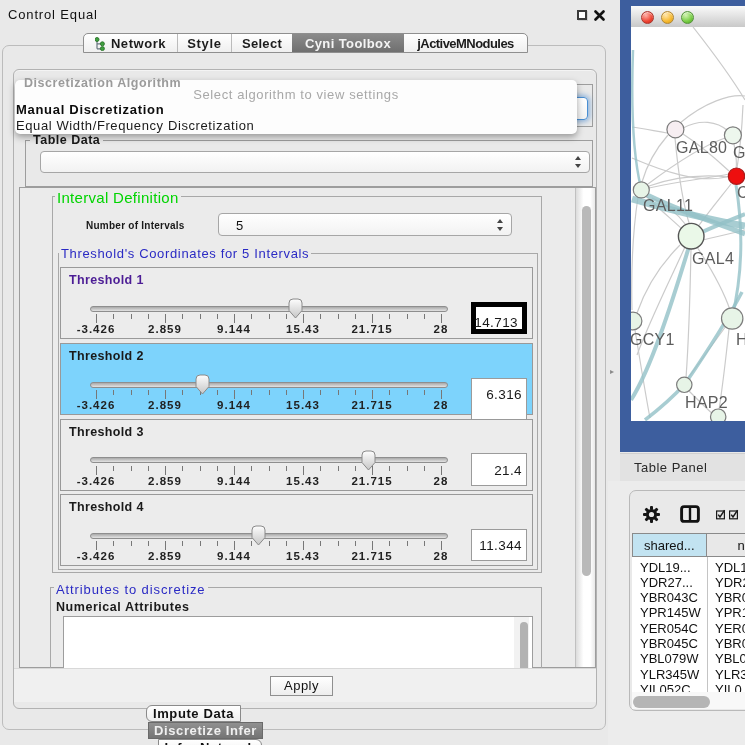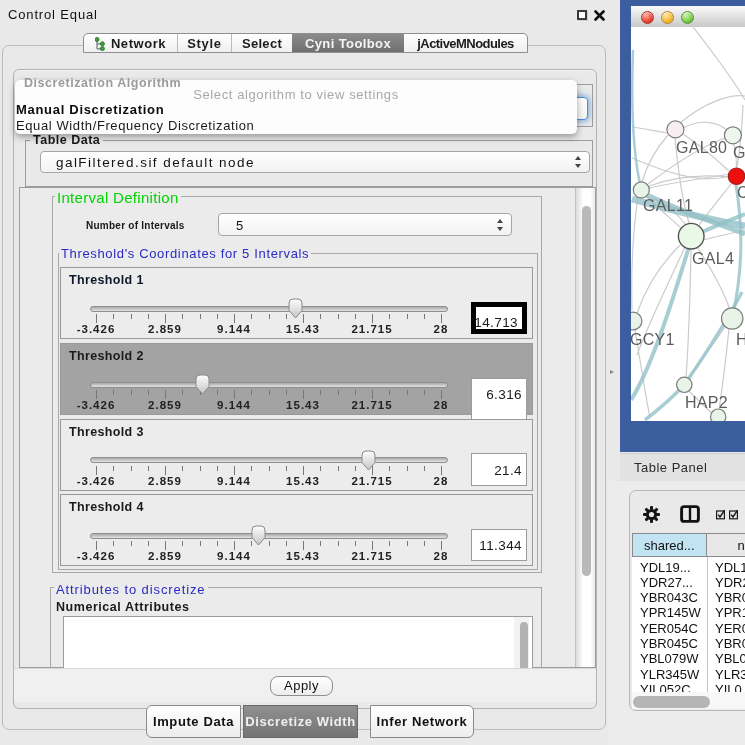--- a/index.html
+++ b/index.html
@@ -42,21 +42,20 @@
 <div class="grp" style="left:25px;top:84px;width:566px;height:41px;"></div>
 <div class="combo" style="left:33px;top:97px;width:553px;height:21px;border:1.5px solid #4a8fd3;box-shadow:0 0 5px 2px rgba(85,145,210,0.6);"></div>
 <svg class="abs" style="left:571px;top:103px;" width="7" height="11" viewBox="0 0 7 11">
   <path d="M3.5,0.5 L6,3.8 H1 Z" fill="#777"></path>
     <path d="M3.5,10.5 L1,7.2 H6 Z" fill="#777"></path>
 </svg>
 
 <div class="grp" style="left:25px;top:140px;width:566px;height:45px;"></div>
 <div class="grptitle" style="left:30px;top:133px;">Table Data</div>
 <div class="combo" style="left:40px;top:151px;width:548px;height:20px;">
-  <div style="position:absolute;left:15px;top:2.5px;font-size:13.5px;letter-spacing:1.45px;">galFiltered.sif default node</div>
   <svg class="spin" viewBox="0 0 8 13" style="width:8px;height:13px;">
       <path d="M4,0.5 L7,4.5 H1 Z" fill="#444"></path>
       <path d="M4,12.5 L1,8.5 H7 Z" fill="#444"></path>
     </svg>
 </div>
 
 <div class="abs" style="left:19px;top:187px;width:577px;height:481px;border:1px solid #9d9d9d;box-sizing:border-box;background:#ebebeb;overflow:hidden;" id="scrollpanel">
 
   <div class="abs" style="right:0;top:0;width:19px;height:479px;background:linear-gradient(to right,#dcdcdc,#ffffff 40%,#ffffff 75%,#e8e8e8);border-left:1px solid #c0c0c0;"></div>
   <div class="abs" style="right:4.5px;top:18px;width:9px;height:370px;background:#b9b9b9;border-radius:5px;"></div>
@@ -70,21 +69,21 @@
   <svg class="spin" viewBox="0 0 8 13" style="width:8px;height:13px;">
       <path d="M4,0.5 L7,4.5 H1 Z" fill="#444"></path>
       <path d="M4,12.5 L1,8.5 H7 Z" fill="#444"></path>
     </svg>
 </div>
 
 <div class="grp" style="left:58px;top:253px;width:478px;height:315px;border-color:#a8a8a8;"></div>
 <div class="abs" style="left:59px;top:245.5px;background:#ebebeb;padding:0 2px;font-size:13px;color:#2a2ac4;letter-spacing:0.65px;">Threshold's Coordinates for 5 Intervals</div>
 
 <div class="abs" style="left:60px;top:267px;width:473px;height:72px;border:1px solid #999;box-sizing:border-box;background:#ececec;">
-<div style="position:absolute;left:8px;top:5px;font-size:12.5px;font-weight:bold;color:#0f172a;letter-spacing:0.35px;">Threshold 1</div>
+<div style="position:absolute;left:8px;top:5px;font-size:12.5px;font-weight:bold;color:#4c1d95;letter-spacing:0.35px;">Threshold 1</div>
 <div style="position:absolute;left:28.8px;top:37.5px;width:356px;height:4px;border:1px solid #8e8e8e;border-radius:3px;background:linear-gradient(#a9a9a9,#e3e3e3);"></div>
     <div style="position:absolute;left:35.00px;top:46px;width:1px;height:9px;background:#777;"></div>
     <div style="position:absolute;left:52.25px;top:46px;width:1px;height:5px;background:#777;"></div>
     <div style="position:absolute;left:69.50px;top:46px;width:1px;height:5px;background:#777;"></div>
     <div style="position:absolute;left:86.75px;top:46px;width:1px;height:5px;background:#777;"></div>
     <div style="position:absolute;left:104.00px;top:46px;width:1px;height:9px;background:#777;"></div>
     <div style="position:absolute;left:121.25px;top:46px;width:1px;height:5px;background:#777;"></div>
     <div style="position:absolute;left:138.50px;top:46px;width:1px;height:5px;background:#777;"></div>
     <div style="position:absolute;left:155.75px;top:46px;width:1px;height:5px;background:#777;"></div>
     <div style="position:absolute;left:173.00px;top:46px;width:1px;height:9px;background:#777;"></div>
@@ -112,21 +111,21 @@
           <stop offset="0" stop-color="#fdfdfd"></stop>
           <stop offset="1" stop-color="#c6c6c6"></stop>
         </linearGradient>
       </defs>
 <path d="M1,5 Q1,1 5,1 H10 Q14,1 14,5 V12.5 L7.5,20 L1,12.5 Z" fill="url(#tg267)" stroke="#8a8a8a" stroke-width="1"></path>
     </svg>
     <div style="position:absolute;left:410px;top:33.5px;width:56px;height:32.5px;background:#fff;border:5px solid #000000;box-sizing:border-box;">
 <div style="position:absolute;right:4px;top:8.5px;font-size:13.5px;color:#191919;letter-spacing:0.4px;">14.713</div>
     </div>
 </div>
-<div class="abs" style="left:60px;top:343px;width:473px;height:72px;border:1px solid #999;box-sizing:border-box;background:#a3a3a3;">
+<div class="abs" style="left:60px;top:343px;width:473px;height:72px;border:1px solid #999;box-sizing:border-box;background:#7dd3fc;">
 <div style="position:absolute;left:8px;top:5px;font-size:12.5px;font-weight:bold;color:#1a1a1a;letter-spacing:0.35px;">Threshold 2</div>
 <div style="position:absolute;left:28.8px;top:37.5px;width:356px;height:4px;border:1px solid #8e8e8e;border-radius:3px;background:linear-gradient(#a9a9a9,#e3e3e3);"></div>
     <div style="position:absolute;left:35.00px;top:46px;width:1px;height:9px;background:#777;"></div>
     <div style="position:absolute;left:52.25px;top:46px;width:1px;height:5px;background:#777;"></div>
     <div style="position:absolute;left:69.50px;top:46px;width:1px;height:5px;background:#777;"></div>
     <div style="position:absolute;left:86.75px;top:46px;width:1px;height:5px;background:#777;"></div>
     <div style="position:absolute;left:104.00px;top:46px;width:1px;height:9px;background:#777;"></div>
     <div style="position:absolute;left:121.25px;top:46px;width:1px;height:5px;background:#777;"></div>
     <div style="position:absolute;left:138.50px;top:46px;width:1px;height:5px;background:#777;"></div>
     <div style="position:absolute;left:155.75px;top:46px;width:1px;height:5px;background:#777;"></div>
@@ -251,25 +250,25 @@
 
 <div class="grp" style="left:50px;top:587px;width:490px;height:80px;border-color:#a8a8a8;border-bottom:none;"></div>
 <div class="abs" style="left:54px;top:581.5px;background:#ebebeb;padding:0 2px;font-size:13px;color:#2a2ac4;letter-spacing:0.9px;">Attributes to discretize</div>
 <div class="abs" style="left:56px;top:600px;font-size:12.5px;font-weight:bold;color:#1a1a1a;letter-spacing:0.55px;">Numerical Attributes</div>
 <div class="abs" style="left:63px;top:616px;width:468px;height:51px;border:1px solid #9d9d9d;background:#fff;overflow:hidden;">
   <div style="position:absolute;right:3px;top:0;width:15px;height:51px;background:#f2f2f2;"></div>
   <div style="position:absolute;right:4px;top:5px;width:8px;height:46px;background:#b2b2b2;border-radius:4px 4px 0 0;"></div>
 </div>
 
 <div class="abs" style="left:14px;top:668px;width:582px;height:33px;background:#f0f0f0;border-top:1px solid #d8d8d8;"></div>
-<div class="abs" style="left:270px;top:676px;width:63px;height:20px;background:linear-gradient(#ffffff,#ededed);border:1px solid #8f8f8f;border-radius:8px;box-sizing:border-box;text-align:center;font-size:13px;color:#111;line-height:18px;letter-spacing:0.5px;">Apply</div>
-
-<div class="abs" style="left:146px;top:705px;height:33px;display:flex;">
+<div class="abs" style="left:270px;top:676px;width:63px;height:20px;background:linear-gradient(#ffffff,#ededed);border:1px solid #8f8f8f;border-radius:0;box-sizing:border-box;text-align:center;font-size:13px;color:#111;line-height:18px;letter-spacing:0.5px;">Apply</div>
+
+<div class="abs" style="left:146px;top:705px;height:14px;display:flex;flex-direction:column;">
   <div style="width:95px;background:linear-gradient(#ffffff,#ededed);border:1px solid #8a8a8a;border-radius:6px 0 0 6px;box-sizing:border-box;display:flex;align-items:center;justify-content:center;font-size:13px;font-weight:600;color:#111;letter-spacing:0.6px;">Impute Data</div>
-  <div style="width:115px;margin-left:2px;background:linear-gradient(#909090,#747474);border:1px solid #6a6a6a;box-sizing:border-box;display:flex;align-items:center;justify-content:center;font-size:13px;font-weight:600;color:#f0f0f0;letter-spacing:0.6px;">Discretize Width</div>
+  <div style="width:115px;margin-left:2px;background:linear-gradient(#909090,#747474);border:1px solid #6a6a6a;box-sizing:border-box;display:flex;align-items:center;justify-content:center;font-size:13px;font-weight:600;color:#f0f0f0;letter-spacing:0.6px;">Discretize Infer</div>
   <div style="width:104px;margin-left:12px;background:linear-gradient(#ffffff,#ededed);border:1px solid #8a8a8a;border-radius:0 6px 6px 0;box-sizing:border-box;display:flex;align-items:center;justify-content:center;font-size:13px;font-weight:600;color:#111;letter-spacing:0.6px;">Infer Network</div>
 </div>
 
 <div class="abs" style="left:15px;top:80px;width:562px;height:54px;background:#fdfdfd;border-radius:5px;box-shadow:0 3px 7px rgba(0,0,0,0.35);"></div>
 <div class="abs" style="left:24px;top:76px;font-size:12.5px;font-weight:bold;color:#9b9b9b;letter-spacing:0.55px;">Discretization Algorithm</div>
 <div class="abs" style="left:15px;top:87px;width:562px;text-align:center;font-size:13px;color:#a8a8a8;letter-spacing:0.6px;">Select algorithm to view settings</div>
 <div class="abs" style="left:16px;top:102px;font-size:13px;font-weight:bold;color:#0c0c0c;letter-spacing:0.7px;">Manual Discretization</div>
 <div class="abs" style="left:16px;top:118px;font-size:13px;color:#1a1a1a;letter-spacing:0.6px;">Equal Width/Frequency Discretization</div>
 
 <div class="abs" style="left:610px;top:367px;width:5px;height:9px;color:#8a8a8a;font-size:8px;line-height:9px;">▸</div>

